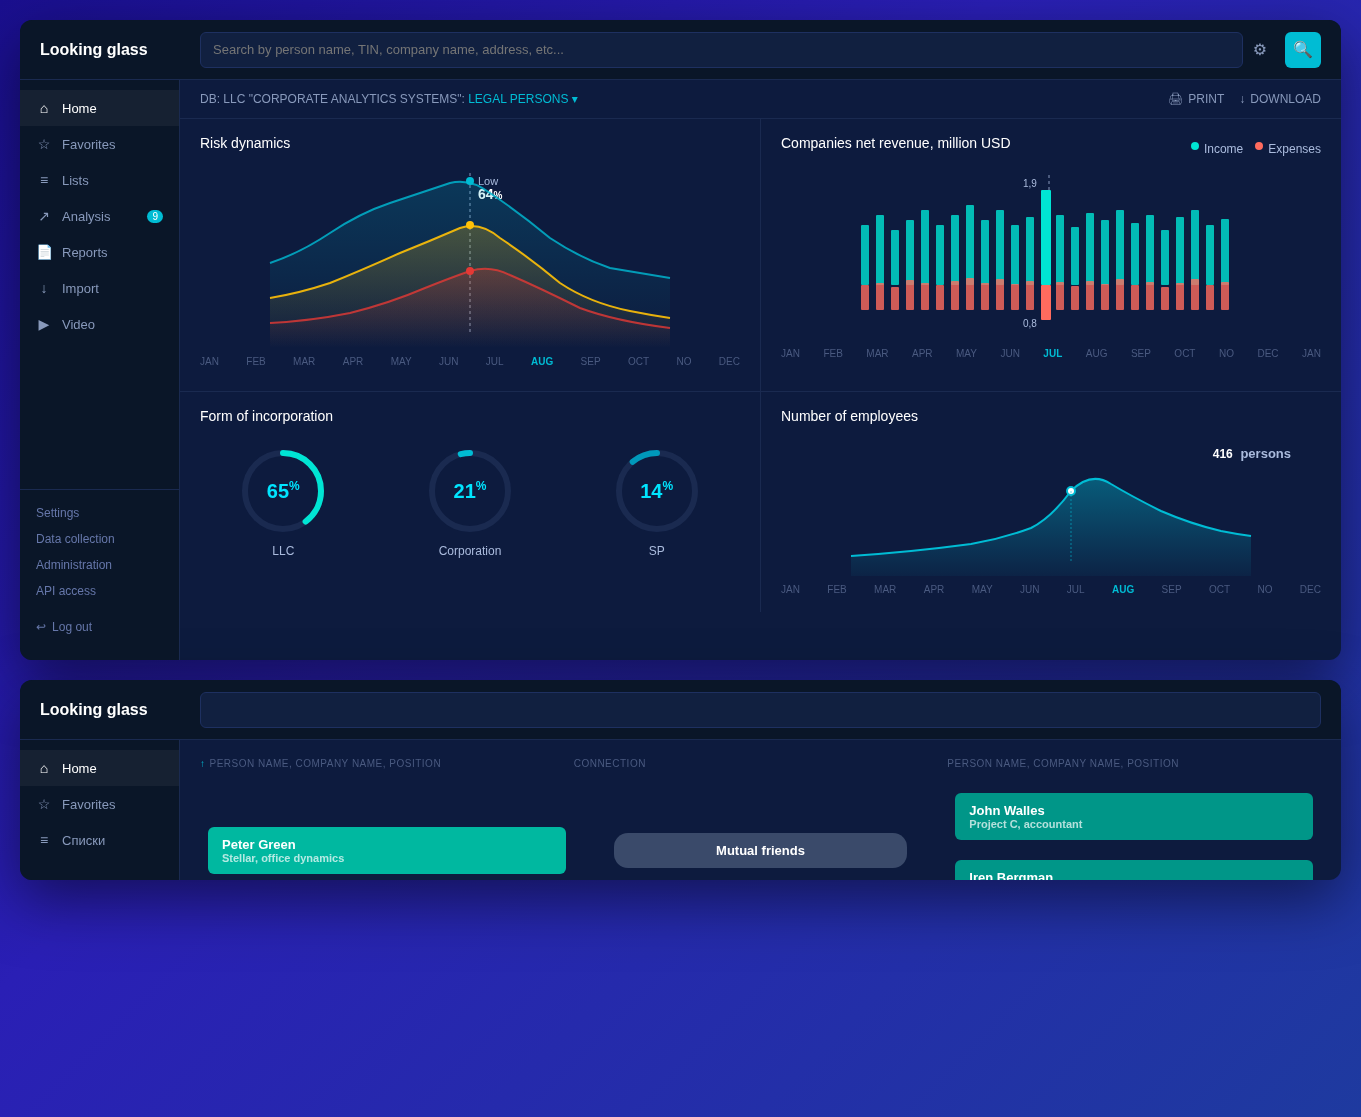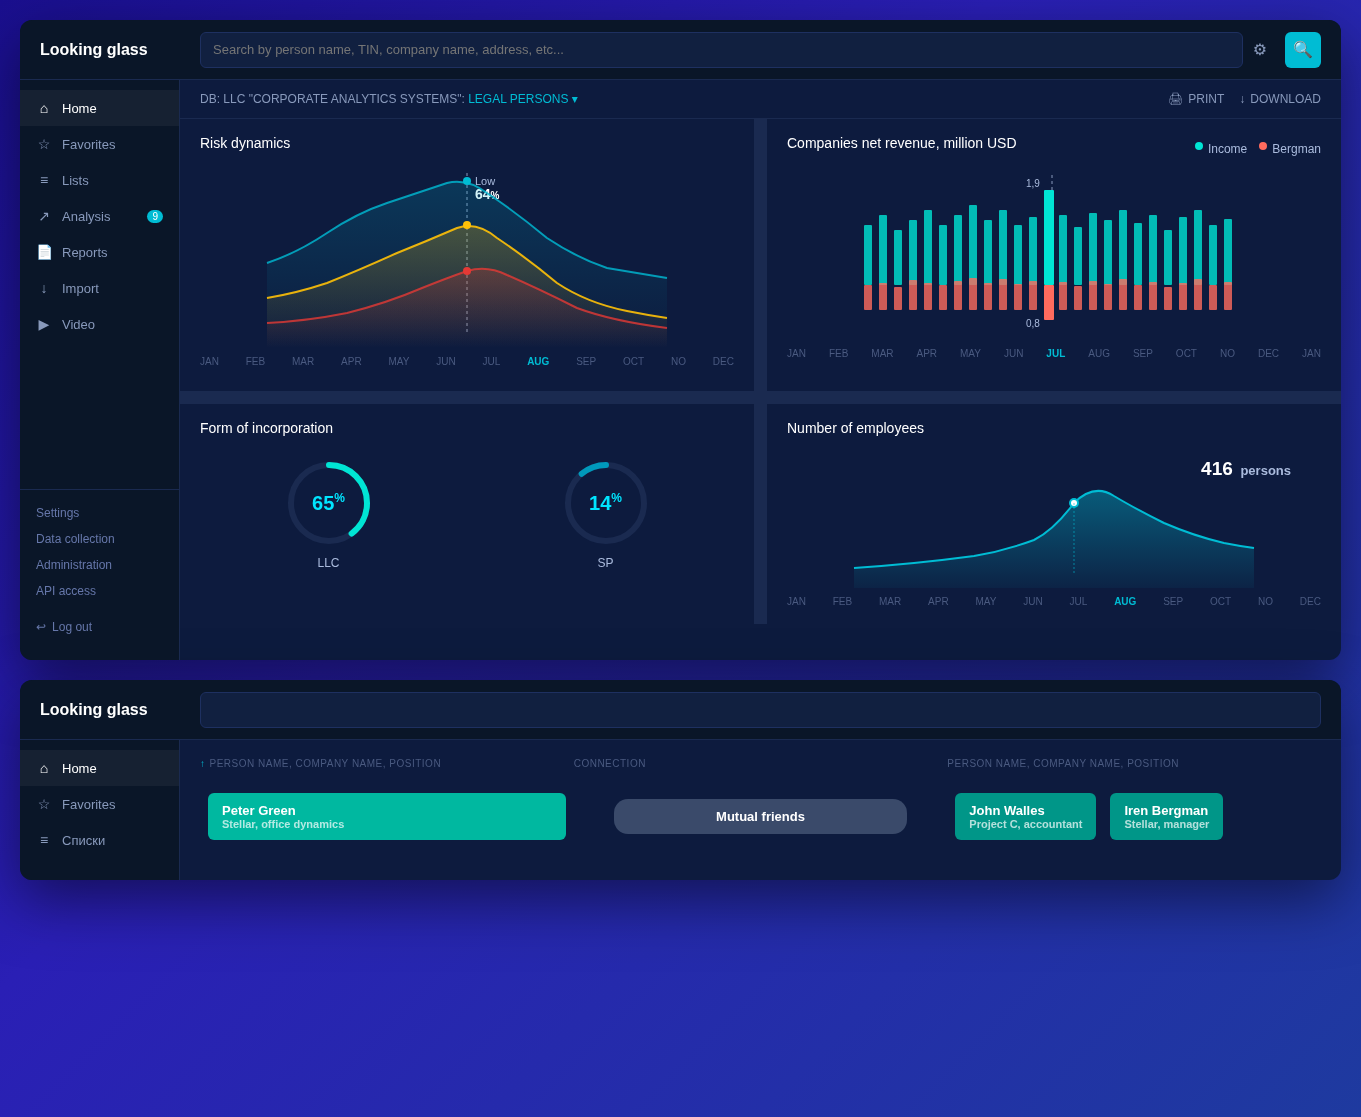--- a/index.html
+++ b/index.html
@@ -179,21 +179,21 @@
       color: #8899bb;
       font-size: 12px;
       cursor: pointer;
       background: none;
       border: none;
     }
 
     .charts-grid {
       display: grid;
       grid-template-columns: 1fr 1fr;
-      gap: 13px;
+      gap: 1px;
       background: #1a2a50;
     }
 
     .chart-panel {
       background: #0d1b3e;
       padding: 16px 20px;
     }
 
     .chart-title {
       color: #ffffff;
@@ -337,21 +337,21 @@
     .employees-note {
       position: absolute;
       top: 10px;
       right: 30px;
       color: #aabbdd;
       font-size: 13px;
     }
 
     .employees-note span {
       color: #ffffff;
-      font-size: 19px;
+      font-size: 12px;
       font-weight: 600;
     }
 
     
     ::-webkit-scrollbar { width: 4px; }
     ::-webkit-scrollbar-track { background: #0a1628; }
     ::-webkit-scrollbar-thumb { background: #2a3a60; border-radius: 2px; }
   </style>
 </head>
 <body>
@@ -494,21 +494,21 @@
         <div class="chart-panel" style="position:relative;">
           <div style="display:flex;justify-content:space-between;align-items:center;margin-bottom:12px;">
             <div class="chart-title">Companies net revenue, million USD</div>
             <div style="display:flex;gap:12px;">
               <div class="legend-item">
                 <div class="legend-dot" style="background:#00e5d4;"></div>
                 <span>Income</span>
               </div>
               <div class="legend-item">
                 <div class="legend-dot" style="background:#ff6b5e;"></div>
-                <span>Bergman</span>
+                <span>Expenses</span>
               </div>
             </div>
           </div>
           <div class="chart-area">
             <svg width="100%" height="165" viewBox="0 0 400 165">
 
               <line x1="198" y1="0" x2="198" y2="145" stroke="#8899bb" stroke-width="1" stroke-dasharray="3,3"></line>
 
               <rect x="10" y="50" width="8" height="60" fill="#00e5d4" opacity="0.8" rx="1"></rect>
               <rect x="25" y="40" width="8" height="70" fill="#00e5d4" opacity="0.8" rx="1"></rect>
@@ -593,20 +593,32 @@
                   <circle cx="45" cy="45" r="38" fill="none" stroke="#1a2a50" stroke-width="6"></circle>
                   <circle cx="45" cy="45" r="38" fill="none" stroke="#00e5d4" stroke-width="6" stroke-dasharray="155 239" stroke-dashoffset="60" stroke-linecap="round"></circle>
                 </svg>
                 <div class="circle-value">
                   <span>65</span><sup>%</sup>
                 </div>
               </div>
               <div class="circle-label">LLC</div>
             </div>
 
+            <div class="circle-item">
+              <div class="circle-gauge">
+                <svg width="90" height="90" viewBox="0 0 90 90">
+                  <circle cx="45" cy="45" r="38" fill="none" stroke="#1a2a50" stroke-width="6"></circle>
+                  <circle cx="45" cy="45" r="38" fill="none" stroke="#00bcd4" stroke-width="6" stroke-dasharray="50 239" stroke-dashoffset="60" stroke-linecap="round"></circle>
+                </svg>
+                <div class="circle-value">
+                  <span>21</span><sup>%</sup>
+                </div>
+              </div>
+              <div class="circle-label">Corporation</div>
+            </div>
 
             <div class="circle-item">
               <div class="circle-gauge">
                 <svg width="90" height="90" viewBox="0 0 90 90">
                   <circle cx="45" cy="45" r="38" fill="none" stroke="#1a2a50" stroke-width="6"></circle>
                   <circle cx="45" cy="45" r="38" fill="none" stroke="#0099bb" stroke-width="6" stroke-dasharray="33 239" stroke-dashoffset="60" stroke-linecap="round"></circle>
                 </svg>
                 <div class="circle-value">
                   <span>14</span><sup>%</sup>
                 </div>
@@ -707,21 +719,21 @@
             <div class="node-sub">Stellar, office dynamics</div>
           </div>
         </div>
 
         <div style="padding:4px;display:flex;justify-content:center;">
           <div class="node-card gray" style="width:80%;text-align:center;border-radius:14px;">
             <div class="node-name">Mutual friends</div>
           </div>
         </div>
 
-        <div style="padding:4px;display:flex;gap:6px;">
+        <div style="padding:4px;display:flex;flex-direction:column;gap:12px;">
           <div class="node-card dark-teal">
             <div class="node-name">John Walles</div>
             <div class="node-sub">Project C, accountant</div>
           </div>
           <div class="node-card dark-teal">
             <div class="node-name">Iren Bergman</div>
             <div class="node-sub">Stellar, manager</div>
           </div>
         </div>
       </div>

